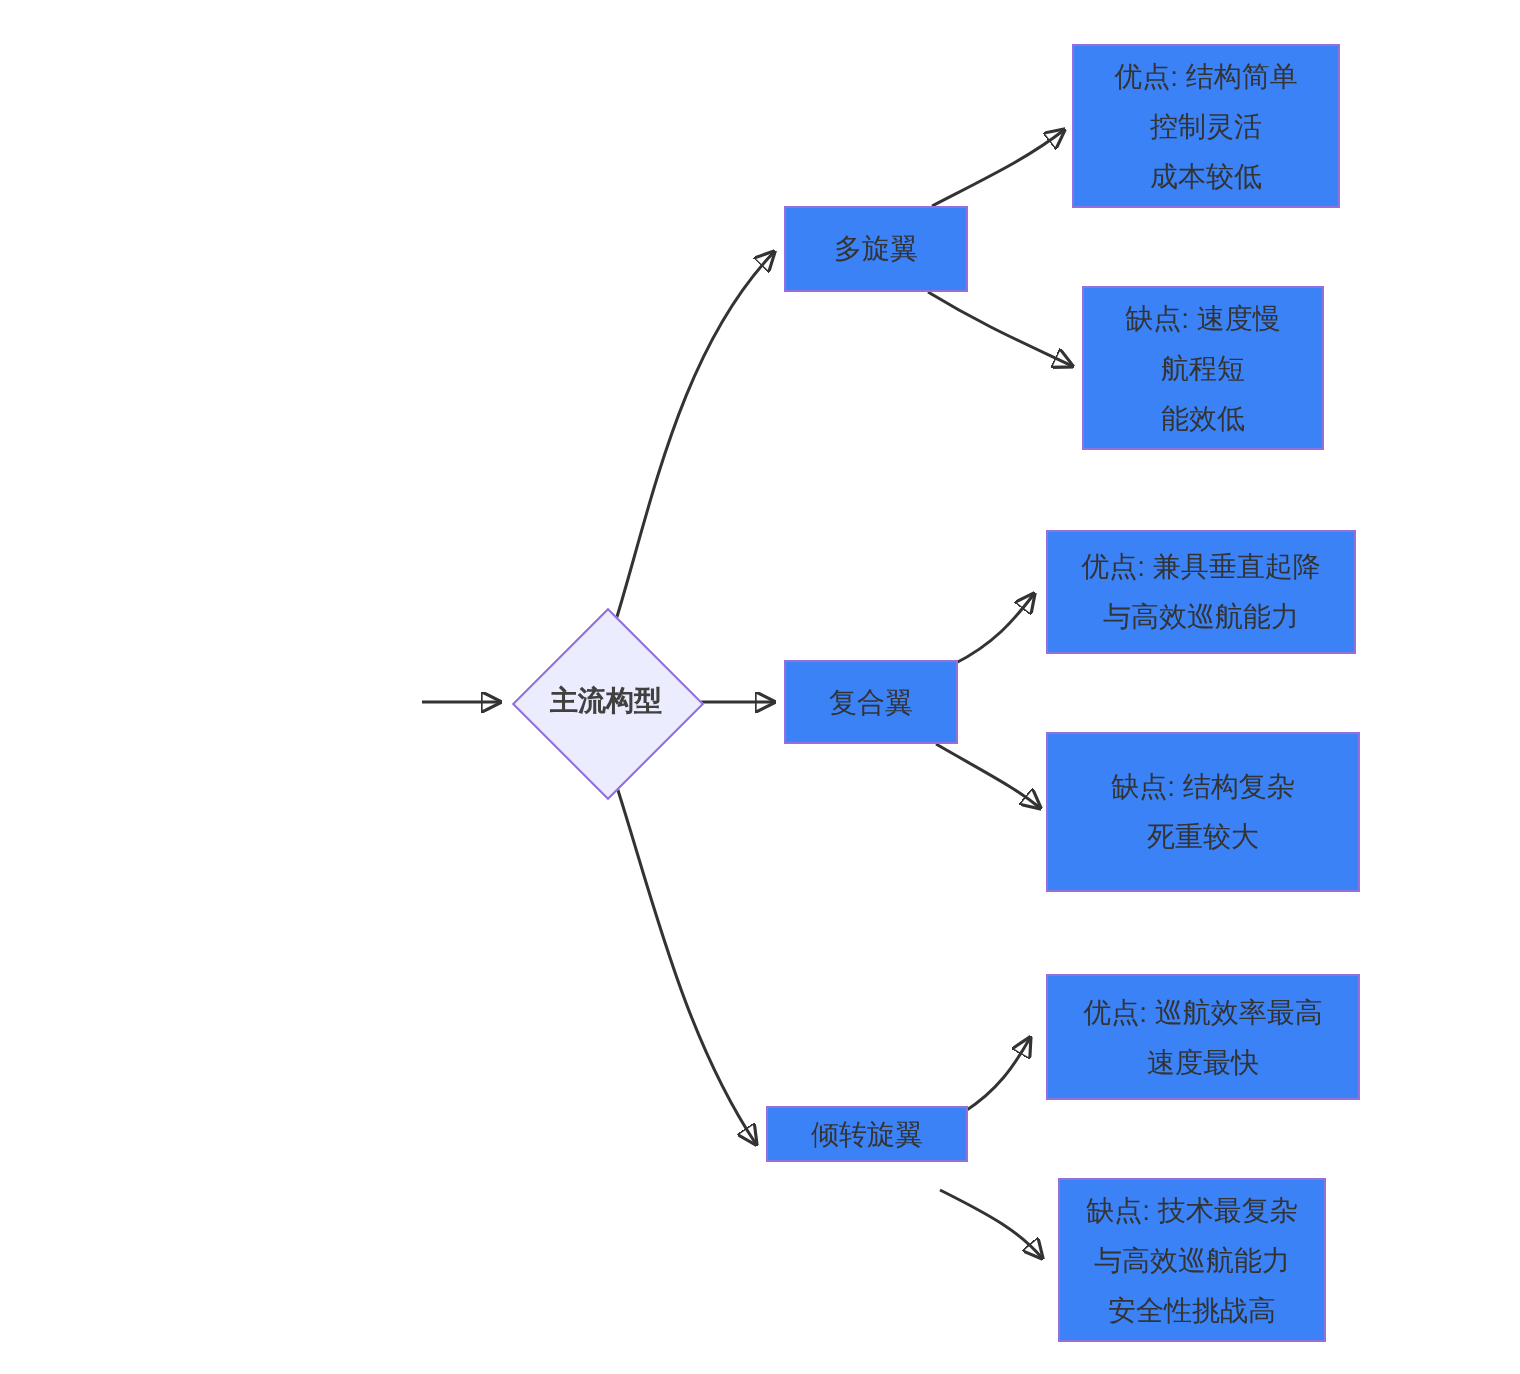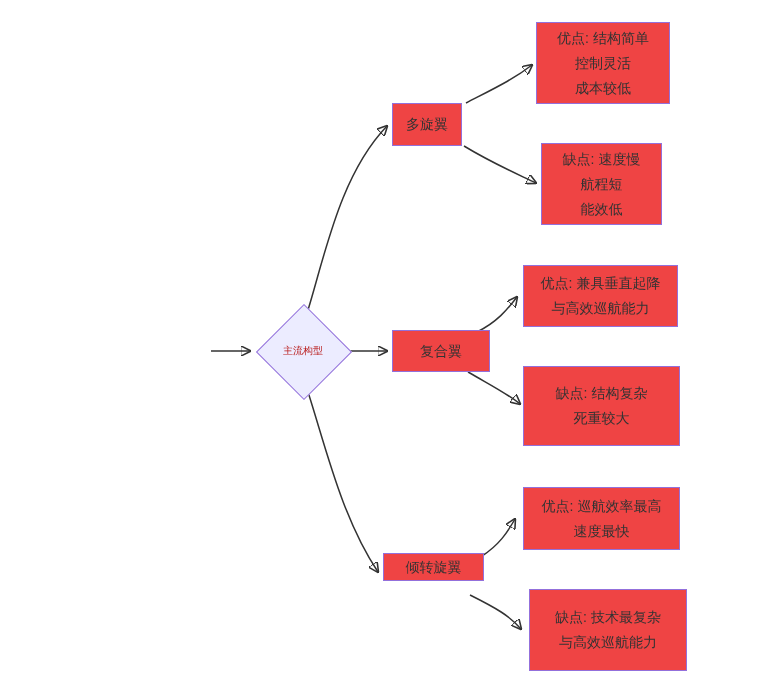--- a/index.html
+++ b/index.html
@@ -22,21 +22,21 @@
     pointer-events: none;
   }
   .edges-layer path {
     fill: none;
     stroke: #333333;
     stroke-width: 1.5px;
   }
   .node {
     position: absolute;
     box-sizing: border-box;
-    background: #ef4444;
+    background: #3b82f6;
     border: 1px solid #9370DB;
     color: #333333;
     font-size: 14px;
     display: flex;
     flex-direction: column;
     align-items: center;
     justify-content: center;
     text-align: center;
     line-height: 25px;
   }
@@ -54,23 +54,24 @@
     border: 1px solid #9370DB;
     transform: rotate(45deg);
   }
   .diamond-label {
     position: absolute;
     left: 0; top: 0;
     width: 94px; height: 94px;
     display: flex;
     align-items: center;
     justify-content: center;
-    color: #b91c1c;
-    font-size: 10px;
+    color: #404040;
+    font-size: 14px;
     white-space: nowrap;
+    font-weight: bold;
   }
 </style>
 </head>
 <body>
 
 <div class="canvas">
 
   <svg class="edges-layer" width="760" height="687" viewBox="0 0 760 687" xmlns="http://www.w3.org/2000/svg">
     <defs>
       <marker id="arrow" viewBox="0 0 10 10" refX="9" refY="5" markerWidth="7" markerHeight="7" orient="auto-start-reverse">
@@ -88,25 +89,25 @@
     <path d="M 482 556 C 499 545 507 533 515 519" marker-end="url(#arrow)"></path>
     <path d="M 470 595 C 496 608 510 616 521 629" marker-end="url(#arrow)"></path>
   </svg>
 
 
   <div class="diamond-wrap">
     <div class="diamond-shape"></div>
     <div class="diamond-label">主流构型</div>
   </div>
 
-  <div class="node" style="left:392px;top:103px;width:70px;height:43px">
+  <div class="node" style="left:392px;top:103px;width:92px;height:43px">
     <div class="line">多旋翼</div>
   </div>
 
-  <div class="node" style="left:392px;top:330px;width:98px;height:42px">
+  <div class="node" style="left:392px;top:330px;width:87px;height:42px">
     <div class="line">复合翼</div>
   </div>
 
   <div class="node" style="left:383px;top:553px;width:101px;height:28px">
     <div class="line">倾转旋翼</div>
   </div>
 
   <div class="node" style="left:536px;top:22px;width:134px;height:82px">
     <div class="line">优点: 结构简单</div>
     <div class="line">控制灵活</div>
@@ -127,18 +128,19 @@
   <div class="node" style="left:523px;top:366px;width:157px;height:80px">
     <div class="line">缺点: 结构复杂</div>
     <div class="line">死重较大</div>
   </div>
 
   <div class="node" style="left:523px;top:487px;width:157px;height:63px">
     <div class="line">优点: 巡航效率最高</div>
     <div class="line">速度最快</div>
   </div>
 
-  <div class="node" style="left:529px;top:589px;width:158px;height:82px">
+  <div class="node" style="left:529px;top:589px;width:134px;height:82px">
     <div class="line">缺点: 技术最复杂</div>
     <div class="line">与高效巡航能力</div>
+    <div class="line">安全性挑战高</div>
   </div>
 
 </div>
 
 </body></html>

